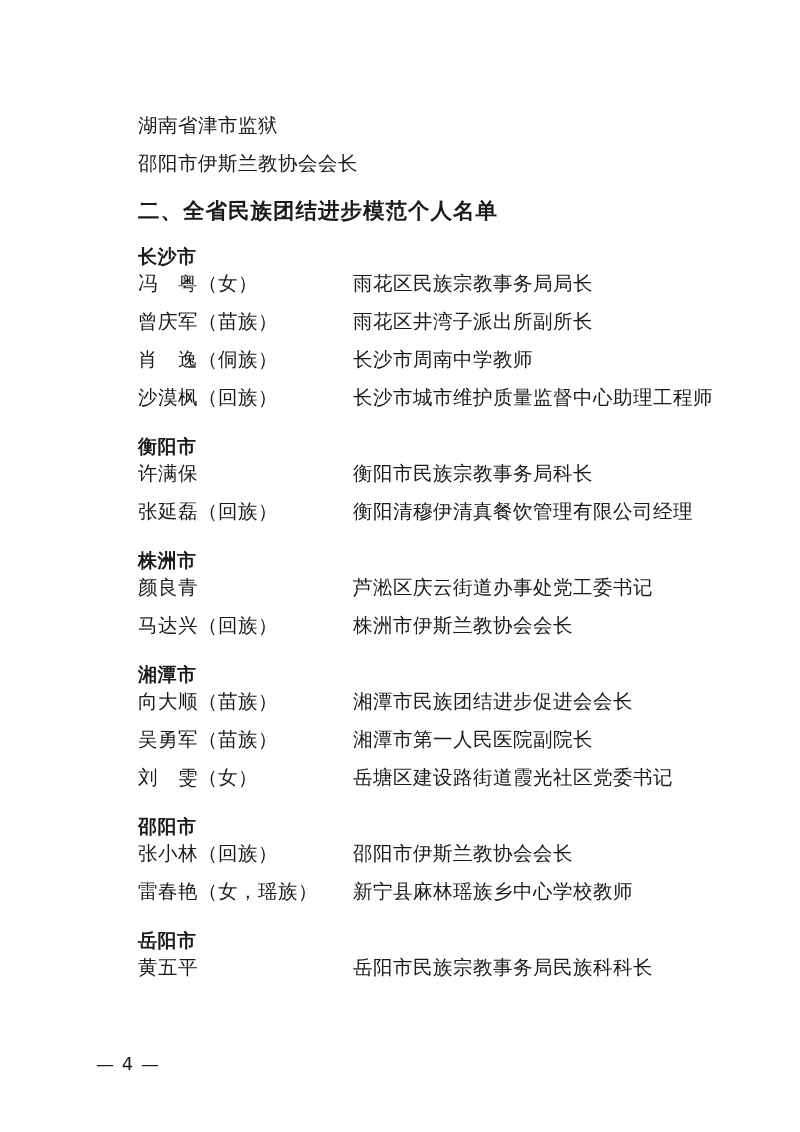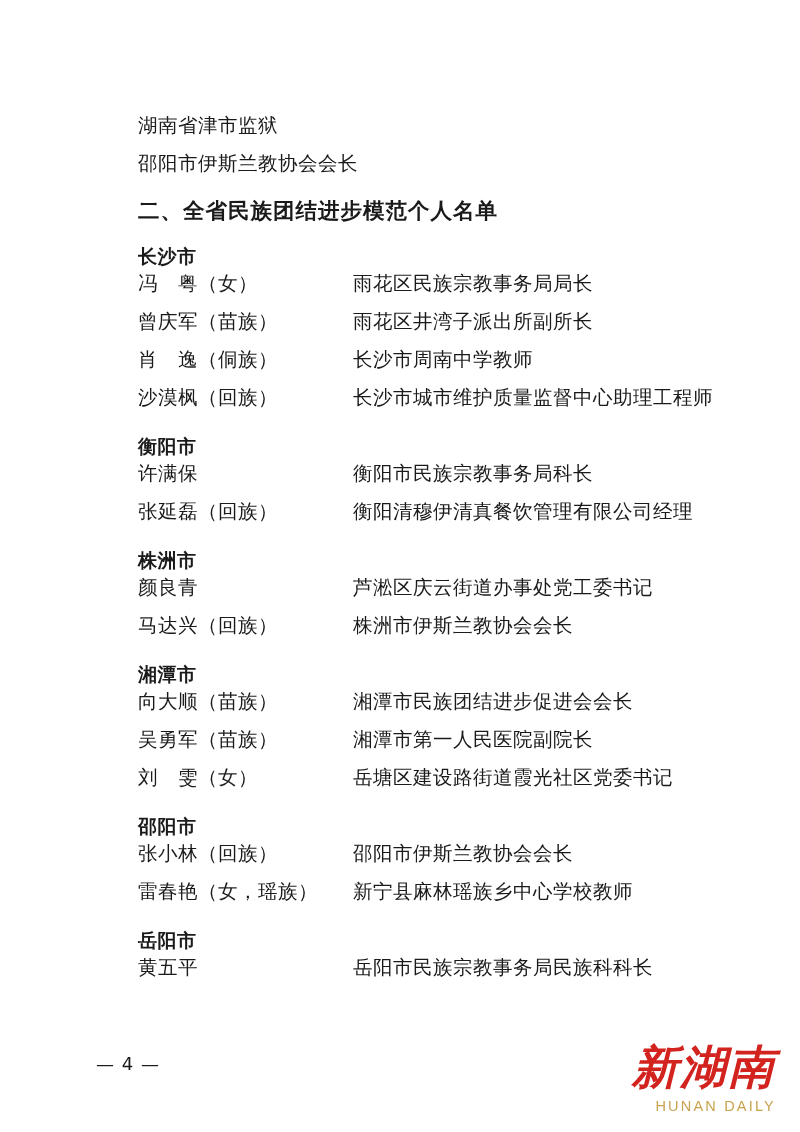--- a/index.html
+++ b/index.html
@@ -188,17 +188,13 @@
     </div>
     <div class="line">
       <span class="name-col">黄五平</span>
       <span class="desc-col">岳阳市民族宗教事务局民族科科长</span>
     </div>
 
   </div>
 
   <div class="footer-page">— 4 —</div>
 
-  <div class="logo">
-    <div class="logo-cn">新湖南</div>
-    <div class="logo-en">HUNAN DAILY</div>
-  </div>
 </div>
 
 </body></html>

